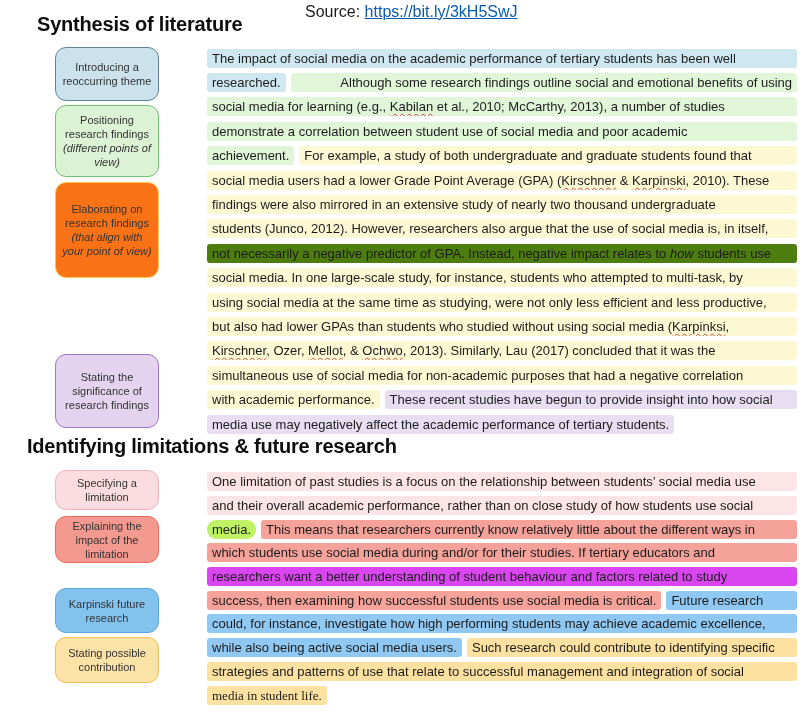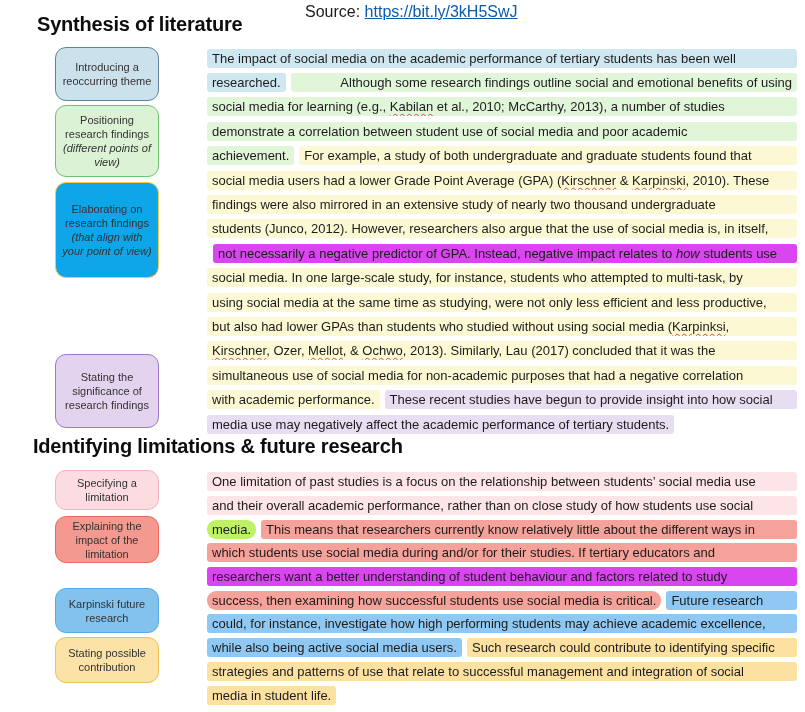--- a/index.html
+++ b/index.html
@@ -6,21 +6,21 @@
   body{
     width:805px;height:712px;position:relative;background:#ffffff;
     font-family:"Liberation Sans", sans-serif;color:#1c1c1c;overflow:hidden;
   }
   
   .source{position:absolute;top:3px;left:305px;font-size:16px;white-space:pre;}
   .source a{color:#0b5cad;text-decoration:underline;}
   
   .heading{position:absolute;font-size:20px;font-weight:700;color:#0d0d0d;letter-spacing:-0.2px;}
   #h1{top:13px;left:37px;}
-  #h2{top:435px;left:33px;}
+  #h2{top:435px;left:27px;}
   
   .sec{position:absolute;left:55px;width:742px;}
   #sec1{top:46px;height:392px;}
   #sec2{top:470px;height:238px;}
   .labels{position:absolute;left:0;top:0;width:104px;height:100%;}
   .label{
     position:absolute;left:0;width:104px;box-sizing:border-box;
     border:1.6px solid #888;border-radius:11px;
     display:flex;align-items:center;justify-content:center;
     padding:2px 5px;
@@ -60,21 +60,21 @@
 <div class="heading" id="h1">Synthesis of literature</div>
 
 <div class="sec" id="sec1">
   <div class="labels">
       <div class="label" style="background: rgb(203, 226, 237); border-color: rgb(96, 131, 155);">
         <div class="lbl-txt"><span>Introducing a reoccurring theme</span></div>
       </div>
       <div class="label" style="background: rgb(220, 242, 212); border-color: rgb(111, 195, 111);">
         <div class="lbl-txt"><span>Positioning research findings </span><span class="it">(different points of view)</span></div>
       </div>
-      <div class="label" style="background: #0ea5e9; border-color: rgb(242, 202, 85);">
+      <div class="label" style="background: #f97316; border-color: rgb(242, 202, 85);">
         <div class="lbl-txt"><span>Elaborating on research findings </span><span class="it">(that align with your point of view)</span></div>
       </div>
       <div class="label" style="background: rgb(227, 211, 238); border-color: rgb(160, 120, 200);">
         <div class="lbl-txt"><span>Stating the significance of research findings</span></div>
       </div>
     </div>
   <div class="text">
       <div class="line">
         <span class="seg fill" style="background: rgb(207, 231, 241);"><span>The impact of social media on the academic performance of tertiary students has been well</span></span>
       </div>
@@ -95,21 +95,21 @@
       <div class="line">
         <span class="seg fill" style="background: rgb(252, 248, 211);"><span>social media users had a lower Grade Point Average (GPA) (</span><span class="wavy">Kirschner</span><span> &amp; </span><span class="wavy">Karpinski</span><span>, 2010). These</span></span>
       </div>
       <div class="line">
         <span class="seg fill" style="background: rgb(252, 248, 211);"><span>findings were also mirrored in an extensive study of nearly two thousand undergraduate</span></span>
       </div>
       <div class="line">
         <span class="seg fill" style="background: rgb(252, 248, 211);"><span>students (Junco, 2012). However, researchers also argue that the use of social media is, in itself,</span></span>
       </div>
       <div class="line">
-        <span class="seg fill" style="background: #d946ef; margin-left: 6px;"><span>not necessarily a negative predictor of GPA. Instead, negative impact relates to </span><span class="it">how</span><span> students use</span></span>
+        <span class="seg fill" style="background: #4d7c0f;"><span>not necessarily a negative predictor of GPA. Instead, negative impact relates to </span><span class="it">how</span><span> students use</span></span>
       </div>
       <div class="line">
         <span class="seg fill" style="background: rgb(252, 248, 211);"><span>social media. In one large-scale study, for instance, students who attempted to multi-task, by</span></span>
       </div>
       <div class="line">
         <span class="seg fill" style="background: rgb(252, 248, 211);"><span>using social media at the same time as studying, were not only less efficient and less productive,</span></span>
       </div>
       <div class="line">
         <span class="seg fill" style="background: rgb(252, 248, 211);"><span>but also had lower GPAs than students who studied without using social media (</span><span class="wavy">Karpinksi</span><span>,</span></span>
       </div>
@@ -157,30 +157,30 @@
         <span class="seg" style="background: #bef264; border-radius: 9px;"><span>media.</span></span>
         <span class="seg fill" style="background: rgb(245, 162, 155);"><span>This means that researchers currently know relatively little about the different ways in</span></span>
       </div>
       <div class="line">
         <span class="seg fill" style="background: rgb(245, 162, 155);"><span>which students use social media during and/or for their studies. If tertiary educators and</span></span>
       </div>
       <div class="line">
         <span class="seg fill" style="background: #d946ef;"><span>researchers want a better understanding of student behaviour and factors related to study</span></span>
       </div>
       <div class="line">
-        <span class="seg" style="background: rgb(245, 162, 155); border-radius: 9px;"><span>success, then examining how successful students use social media is critical.</span></span>
+        <span class="seg" style="background: rgb(245, 162, 155);"><span>success, then examining how successful students use social media is critical.</span></span>
         <span class="seg fill" style="background: rgb(143, 200, 242);"><span>Future research</span></span>
       </div>
       <div class="line">
         <span class="seg fill" style="background: rgb(143, 200, 242);"><span>could, for instance, investigate how high performing students may achieve academic excellence,</span></span>
       </div>
       <div class="line">
         <span class="seg" style="background: rgb(143, 200, 242);"><span>while also being active social media users.</span></span>
         <span class="seg fill" style="background: rgb(252, 225, 161);"><span>Such research could contribute to identifying specific</span></span>
       </div>
       <div class="line">
         <span class="seg fill" style="background: rgb(252, 225, 161);"><span>strategies and patterns of use that relate to successful management and integration of social</span></span>
       </div>
       <div class="line">
-        <span class="seg" style="background: rgb(252, 225, 161);"><span>media in student life.</span></span>
+        <span class="seg" style="background: rgb(252, 225, 161); font-family: Liberation Serif, serif;"><span>media in student life.</span></span>
       </div>
     </div>
 </div>
 
 </body></html>

